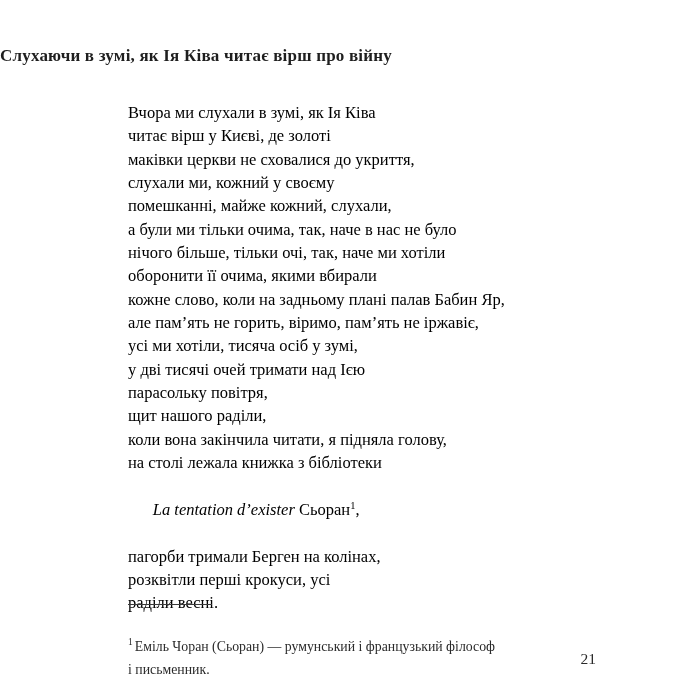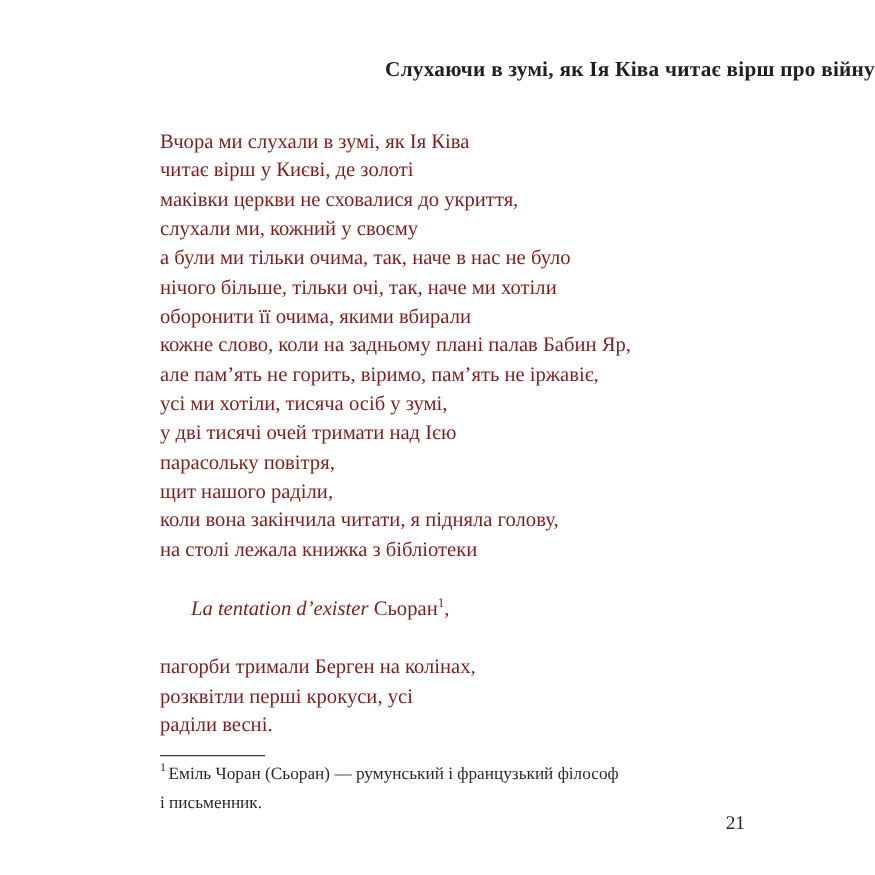--- a/index.html
+++ b/index.html
@@ -10,50 +10,50 @@
   }
   .page {
     position: relative;
     width: 700px; height: 700px;
     background: #ffffff;
     overflow: hidden;
   }
   .title {
     position: absolute;
     top: 46px; left: 0; width: 700px;
-    text-align: right;
+    text-align: left;
     font-weight: bold;
     font-size: 17px;
     color: #1f1f1f;
     letter-spacing: 0.2px;
   }
   .poem {
     position: absolute;
     left: 128px; top: 101px;
     width: 540px;
     font-size: 16.5px;
     line-height: 23.35px;
-    color: #7f1d1d;
+    color: #000000;
   }
   .poem-line { white-space: pre; }
   .cite-italic { font-style: italic; }
   .fn-ref {
     font-size: 10.5px;
     vertical-align: super;
     line-height: 0;
   }
   .fn-rule {
     position: absolute;
     left: 128px; top: 604px;
     width: 84px; height: 0;
     border-top: 1.4px solid #3a3a3a;
   }
   .footnote {
     position: absolute;
-    left: 128px; top: 608px;
+    left: 128px; top: 636px;
     width: 430px;
     font-size: 13.8px;
     line-height: 22.5px;
     color: #2a2a2a;
   }
   .fn-marker {
     font-size: 9.5px;
     vertical-align: super;
     line-height: 0;
     margin-right: 2px;
@@ -73,20 +73,21 @@
 
   <div class="title">Слухаючи в зумі, як Ія Ківа читає вірш про війну</div>
 
   <div class="poem">
 
     <div>
         <div class="poem-line">Вчора ми слухали в зумі, як Ія Ківа</div>
         <div class="poem-line">читає вірш у Києві, де золоті</div>
         <div class="poem-line">маківки церкви не сховалися до укриття,</div>
         <div class="poem-line">слухали ми, кожний у своєму</div>
+        <div class="poem-line">помешканні, майже кожний, слухали,</div>
         <div class="poem-line">а були ми тільки очима, так, наче в нас не було</div>
         <div class="poem-line">нічого більше, тільки очі, так, наче ми хотіли</div>
         <div class="poem-line">оборонити її очима, якими вбирали</div>
         <div class="poem-line">кожне слово, коли на задньому плані палав Бабин Яр,</div>
         <div class="poem-line">але пам’ять не горить, віримо, пам’ять не іржавіє,</div>
         <div class="poem-line">усі ми хотіли, тисяча осіб у зумі,</div>
         <div class="poem-line">у дві тисячі очей тримати над Ією</div>
         <div class="poem-line">парасольку повітря,</div>
         <div class="poem-line">щит нашого раділи,</div>
         <div class="poem-line">коли вона закінчила читати, я підняла голову,</div>

